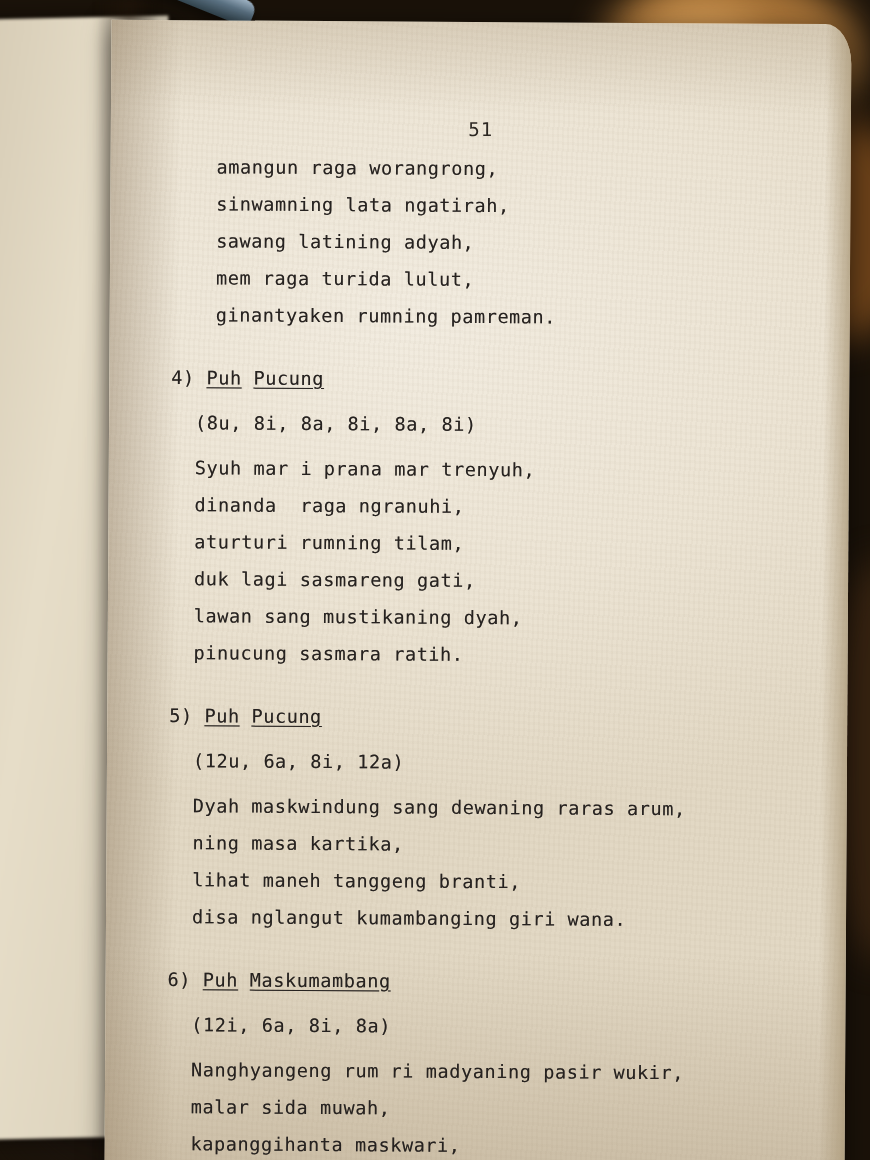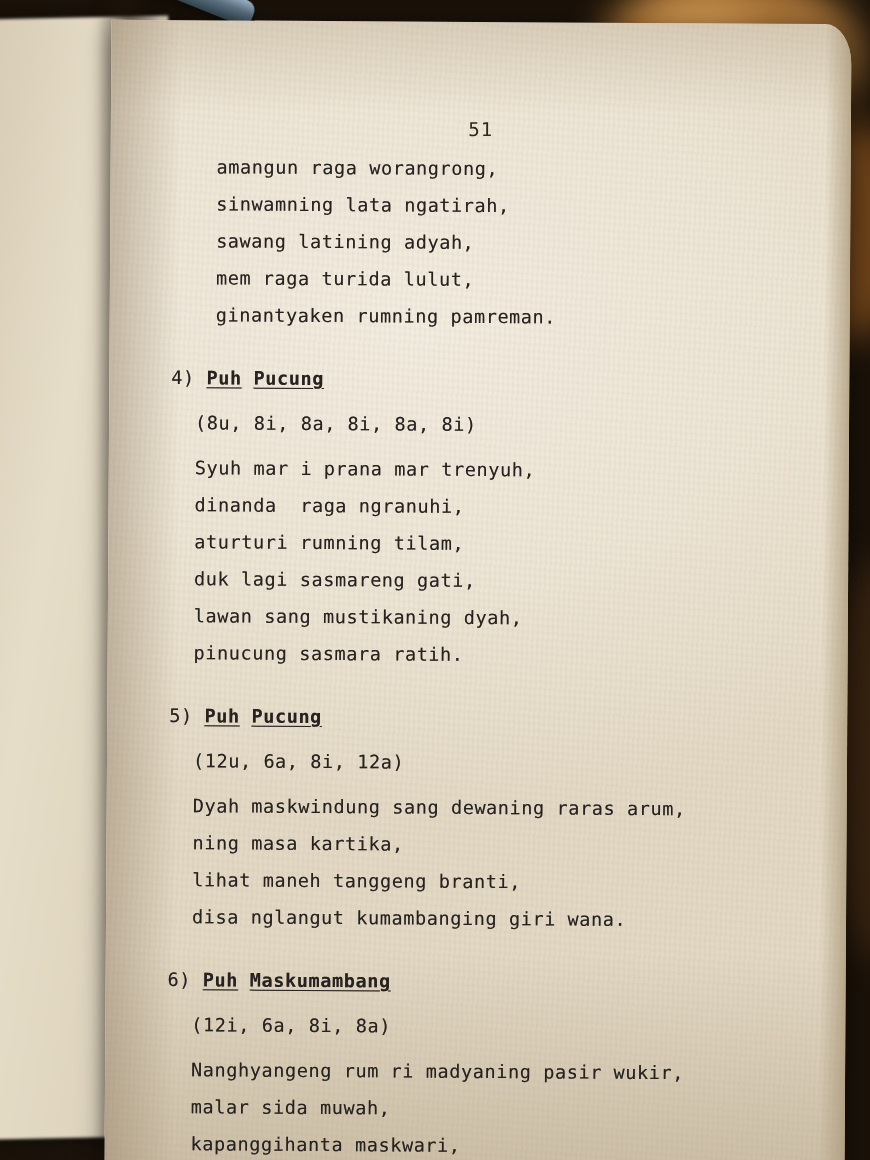--- a/index.html
+++ b/index.html
@@ -162,21 +162,21 @@
     letter-spacing: 0.6px;
     white-space: pre;
     color: #262220;
     text-shadow: 0 0 0.6px rgba(40,34,28,0.45);
   }
   .ind-0 { padding-left: 62px; }   
   .ind-1 { padding-left: 86px; }   
   .ind-2 { padding-left: 106px; }  
   .gap-lg { margin-top: 26px; }
   .gap-sm { margin-top: 8px; }
-  .u { text-decoration: underline; text-underline-offset: 3px; font-weight: bold; }
+  .u { text-decoration: underline; text-underline-offset: 3px; }
   .sec-num { letter-spacing: 0.6px; }
 </style>
 </head>
 <body>
 
 <div id="scene">
 
   <div class="backdrop"></div>
   <div class="backdrop-blob blob1"></div>
   <div class="backdrop-blob blob2"></div>

